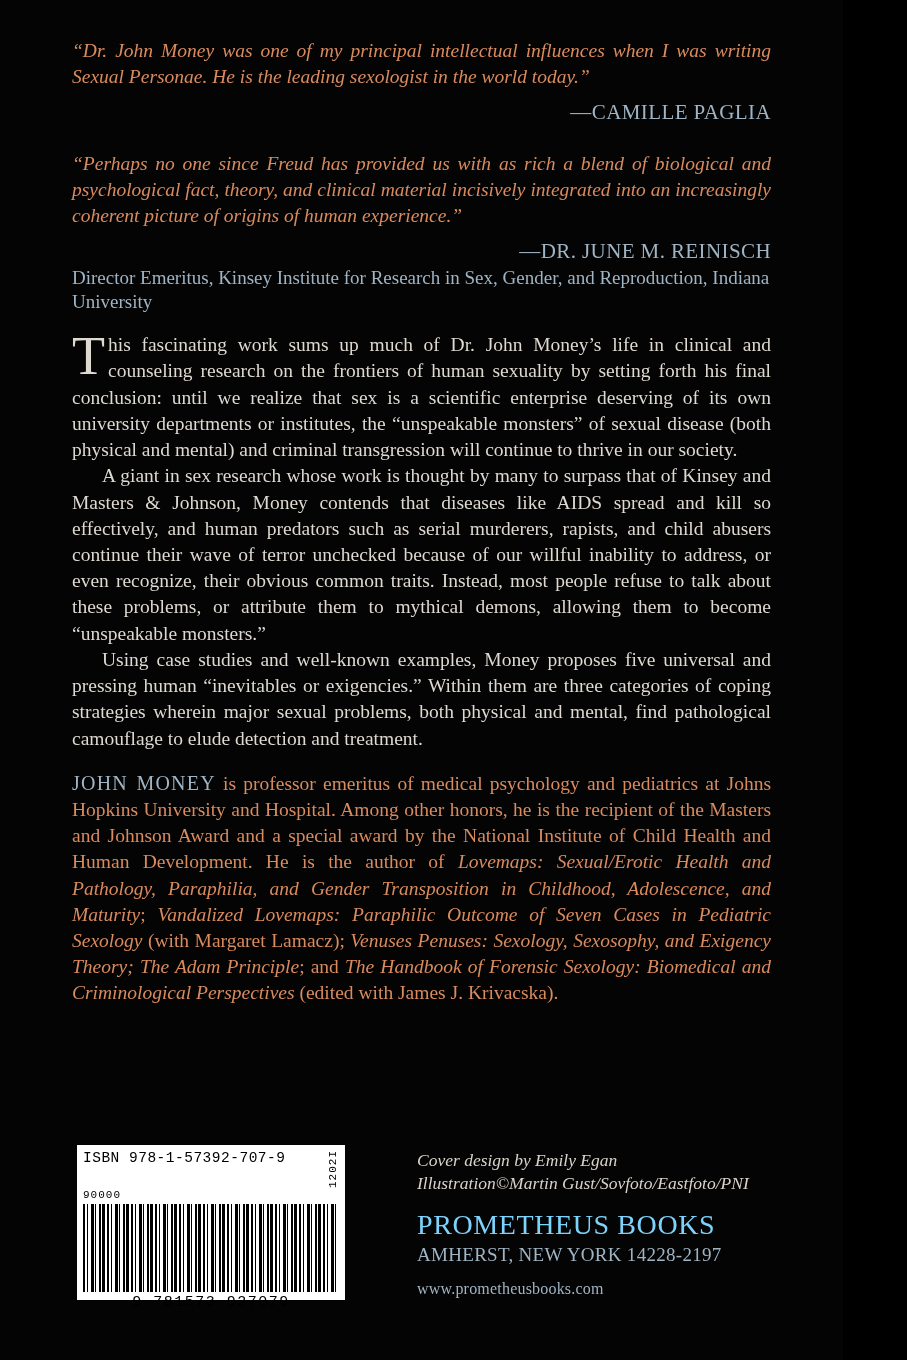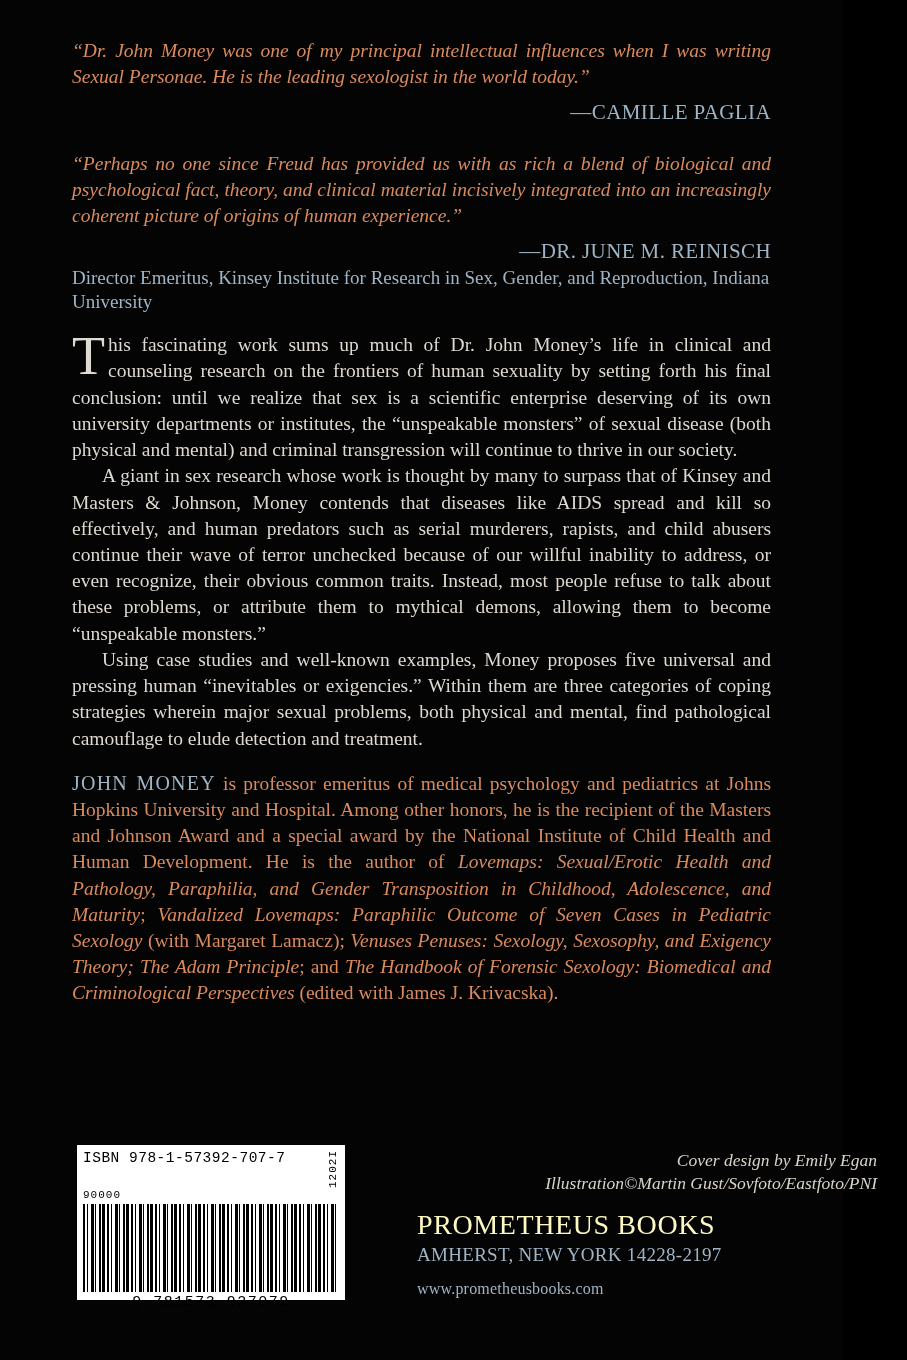--- a/index.html
+++ b/index.html
@@ -156,24 +156,23 @@
     left: 345px;
     bottom: 2px;
     width: 460px;
   }
   .cover-credit {
     color: #d8d3cb;
     font-style: italic;
     font-size: 17.5px;
     line-height: 1.35;
     margin-bottom: 14px;
-    text-align: right;
   }
   .pub-name {
-    color: #fef9c3;
+    color: #7dd3fc;
     font-size: 28px;
     letter-spacing: 0.6px;
     line-height: 1.1;
   }
   .pub-addr {
     color: #9fb4c4;
     font-size: 19px;
     line-height: 1.22;
     margin-top: 2px;
     letter-spacing: 0.3px;
@@ -205,21 +204,21 @@
 
   <div class="bio">
     <span class="author-name">JOHN MONEY</span>
     <span>is professor emeritus of medical psychology and pediatrics at Johns Hopkins University and Hospital. Among other honors, he is the recipient of the Masters and Johnson Award and a special award by the National Institute of Child Health and Human Development. He is the author of </span><em>Lovemaps: Sexual/Erotic Health and Pathology, Paraphilia, and Gender Transposition in Childhood, Adolescence, and Maturity</em><span>; </span><em>Vandalized Lovemaps: Paraphilic Outcome of Seven Cases in Pediatric Sexology</em><span> (with Margaret Lamacz); </span><em>Venuses Penuses: Sexology, Sexosophy, and Exigency Theory; The Adam Principle</em><span>; and </span><em>The Handbook of Forensic Sexology: Biomedical and Criminological Perspectives</em><span> (edited with James J. Krivacska).</span>
   </div>
 
   <div class="footer">
 
     <div class="barcode-box">
       <div class="isbn-row">
-        <span>ISBN 978-1-57392-707-7</span>
+        <span>ISBN 978-1-57392-707-9</span>
         <span class="rot">1202I</span>
       </div>
       <div class="nine-zero">90000</div>
       <div class="bars"></div>
       <div class="bars-num">9 781573 927079</div>
     </div>
 
     <div class="pub-block">
       <div class="cover-credit">
         <div>Cover design by Emily Egan</div>

